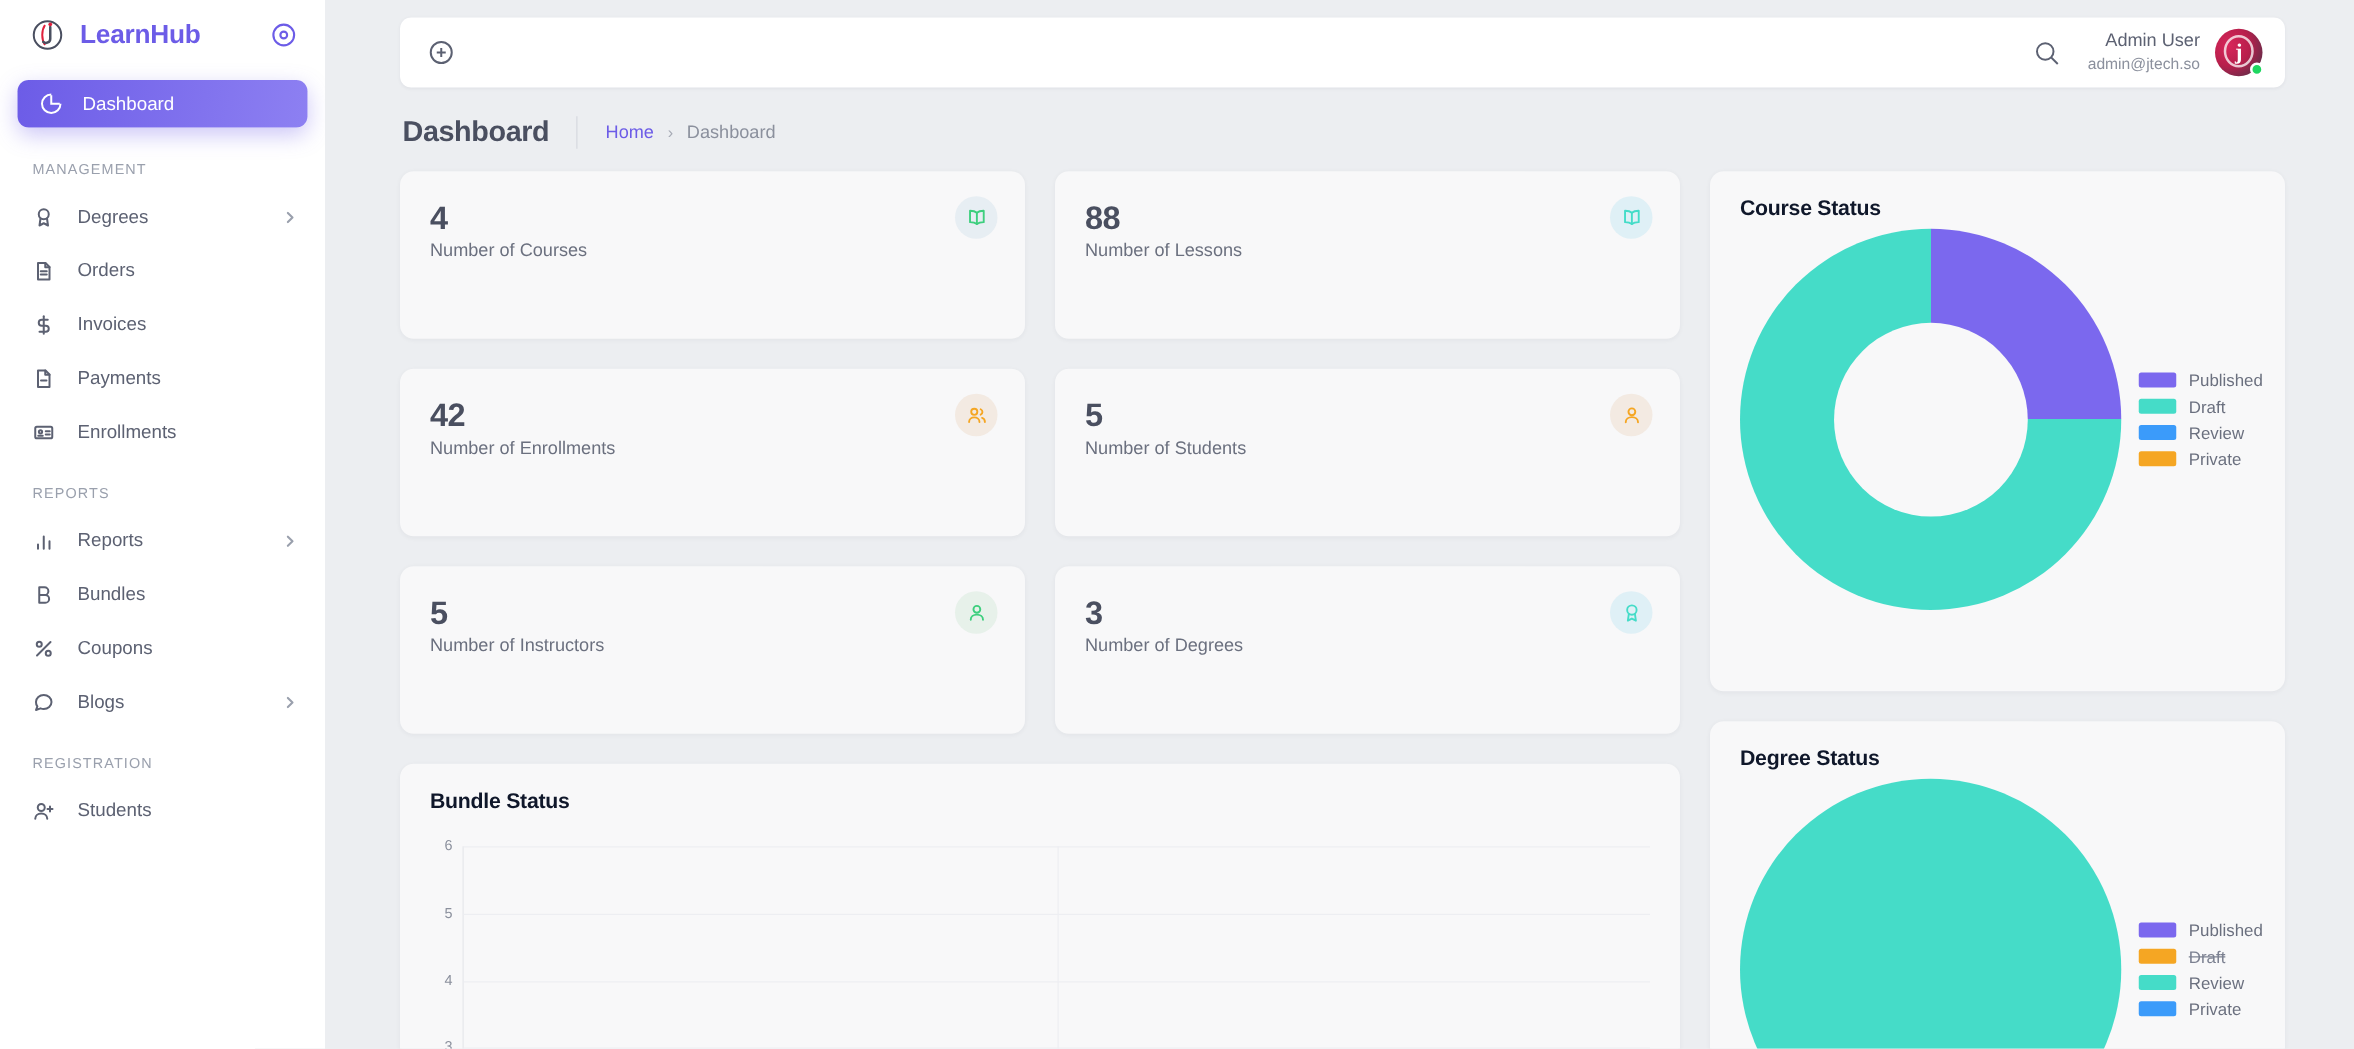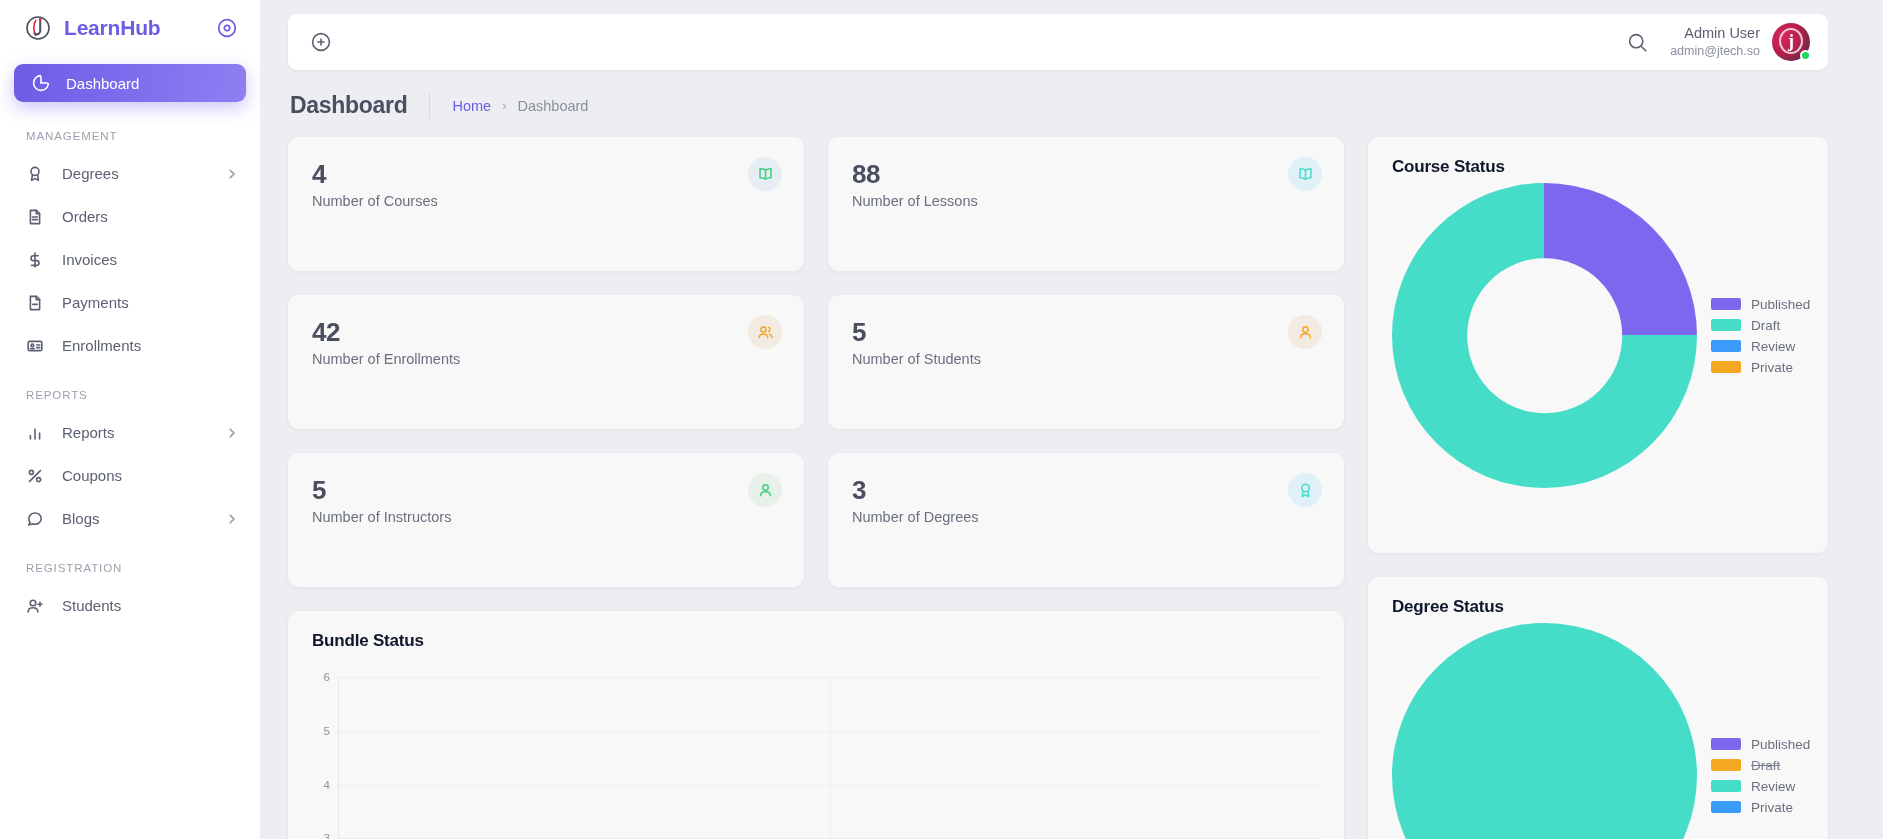--- a/index.html
+++ b/index.html
@@ -2,21 +2,21 @@
 <html><head>
 <meta charset="utf-8">
 <style>
   * { box-sizing: border-box; margin: 0; padding: 0; }
   html, body {
     width: 1883px; height: 839px;
     overflow: hidden;
     font-family: "Liberation Sans", "DejaVu Sans", sans-serif;
     background: #eceef1;
   }
-  #app { display: flex; width: 1850px; height: 839px; }
+  #app { display: flex; width: 1850px; height: 839px; gap: 32px; }
 
   
   .sidebar {
     width: 260px; height: 839px; flex: 0 0 260px;
     background: #ffffff;
     display: flex; flex-direction: column;
     overflow: hidden;
     position: relative;
     z-index: 5;
   }
@@ -258,20 +258,28 @@
             <svg viewBox="0 0 18 18" width="18" height="18" fill="none" stroke="currentColor" stroke-width="1.6" stroke-linecap="round" stroke-linejoin="round">
               <path d="M4.4 11.6v3.4M9 5.2v9.8M13.6 9v6"></path>
             </svg>
           </span>
           <span class="nav-label">Reports</span>
           <span class="chev">
             <svg viewBox="0 0 12 12" width="12" height="12" fill="none" stroke="currentColor" stroke-width="1.7" stroke-linecap="round" stroke-linejoin="round">
               <path d="M4.3 2.4L8 6l-3.7 3.6"></path>
             </svg>
           </span>
+        </div>
+        <div class="nav-item">
+          <span class="nav-ico">
+            <svg viewBox="0 0 18 18" width="18" height="18" fill="none" stroke="currentColor" stroke-width="1.6" stroke-linecap="round" stroke-linejoin="round">
+              <path d="M5.4 2.8h4.2a3.1 3.1 0 0 1 0 6.2H5.4zM5.4 9h4.8a3.1 3.1 0 0 1 0 6.2H5.4z"></path>
+            </svg>
+          </span>
+          <span class="nav-label">Bundles</span>
         </div>
         <div class="nav-item">
           <span class="nav-ico">
             <svg viewBox="0 0 18 18" width="18" height="18" fill="none" stroke="currentColor" stroke-width="1.6" stroke-linecap="round" stroke-linejoin="round">
               <path d="M14.4 3.6L3.6 14.4"></path>
               <circle cx="5.4" cy="5.4" r="2"></circle>
               <circle cx="12.6" cy="12.6" r="2"></circle>
             </svg>
           </span>
           <span class="nav-label">Coupons</span>

